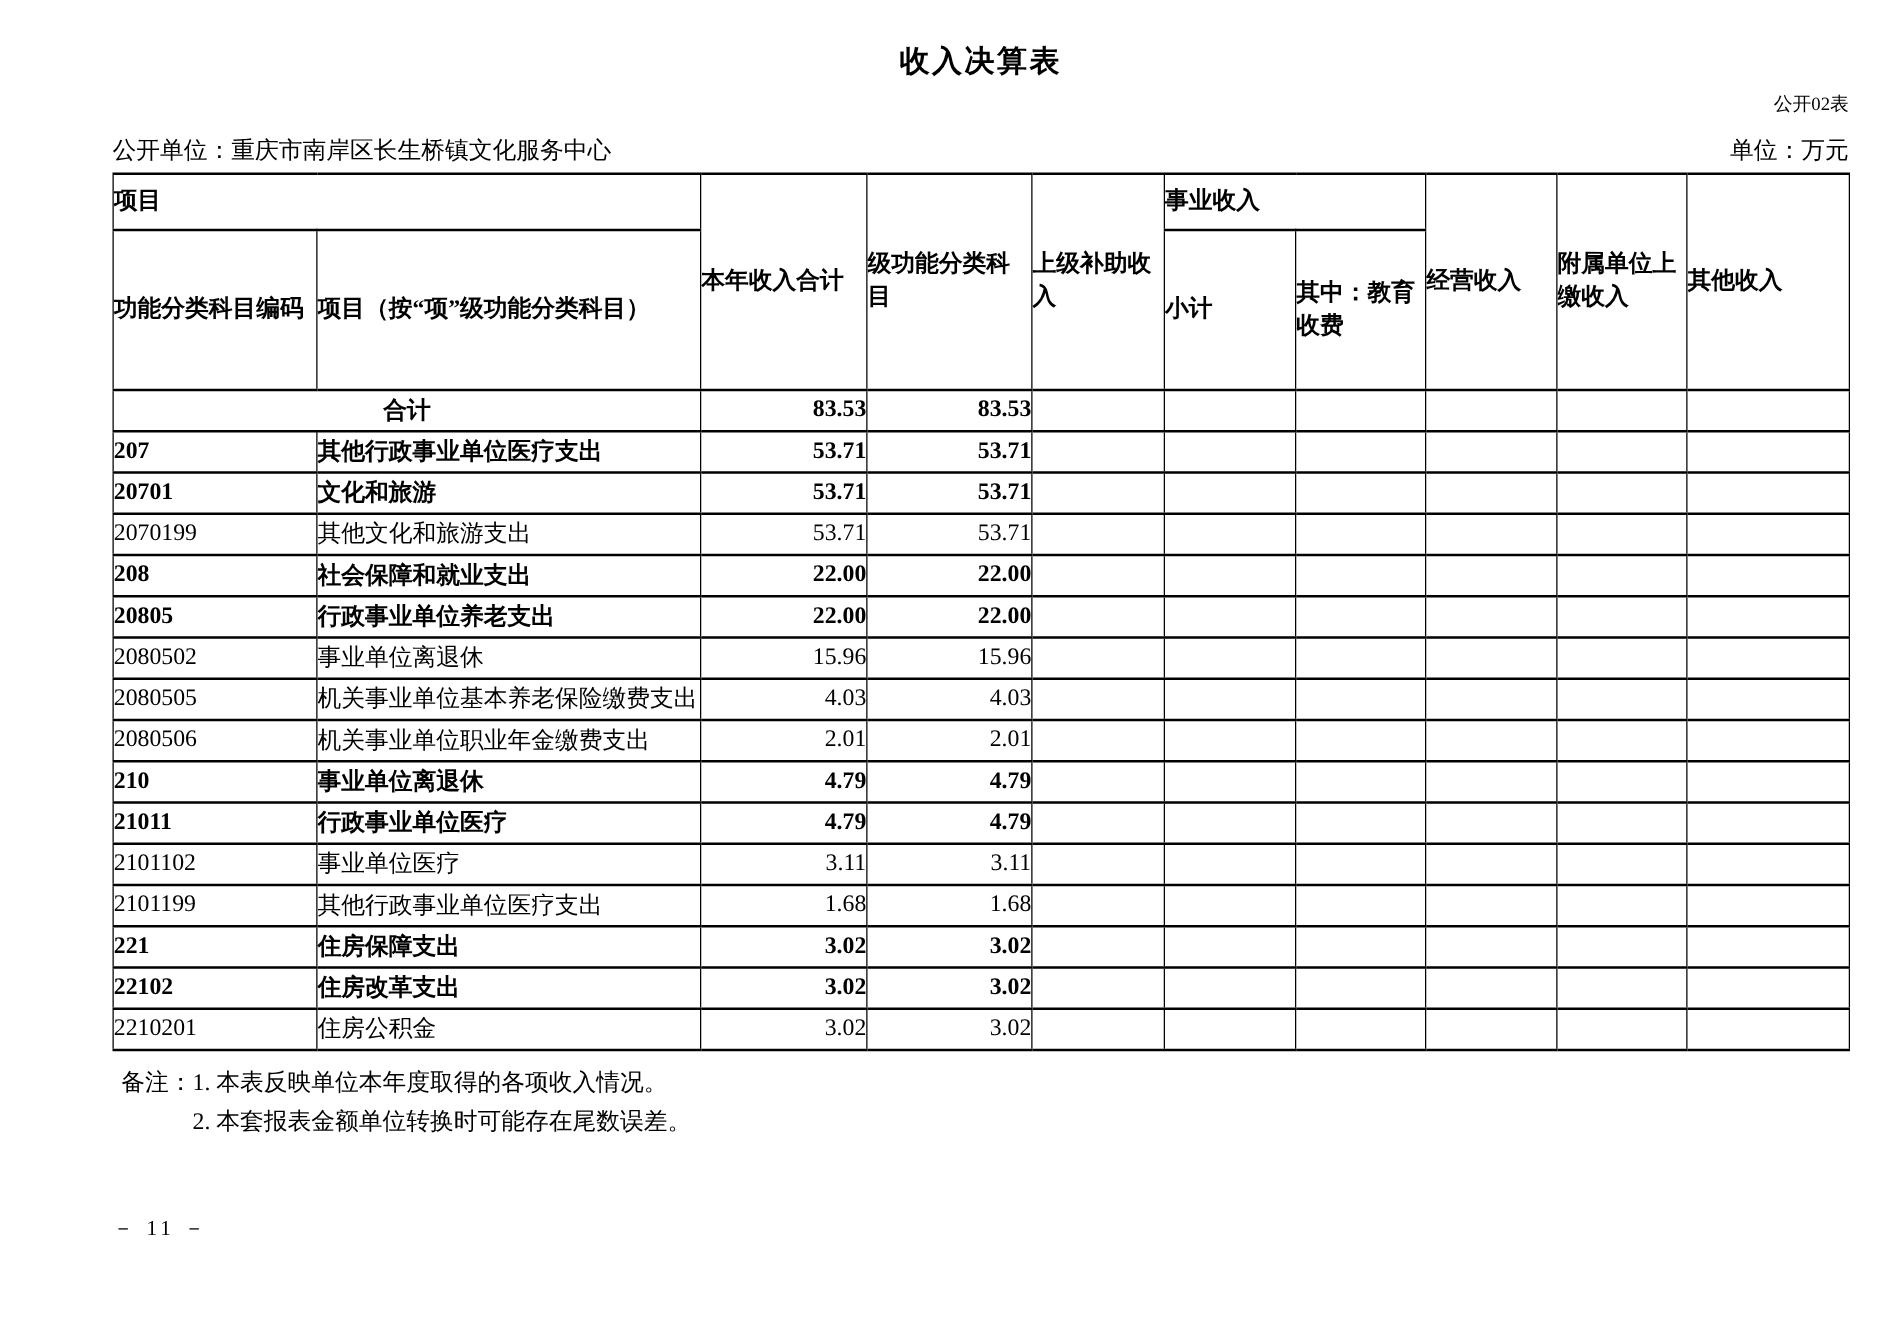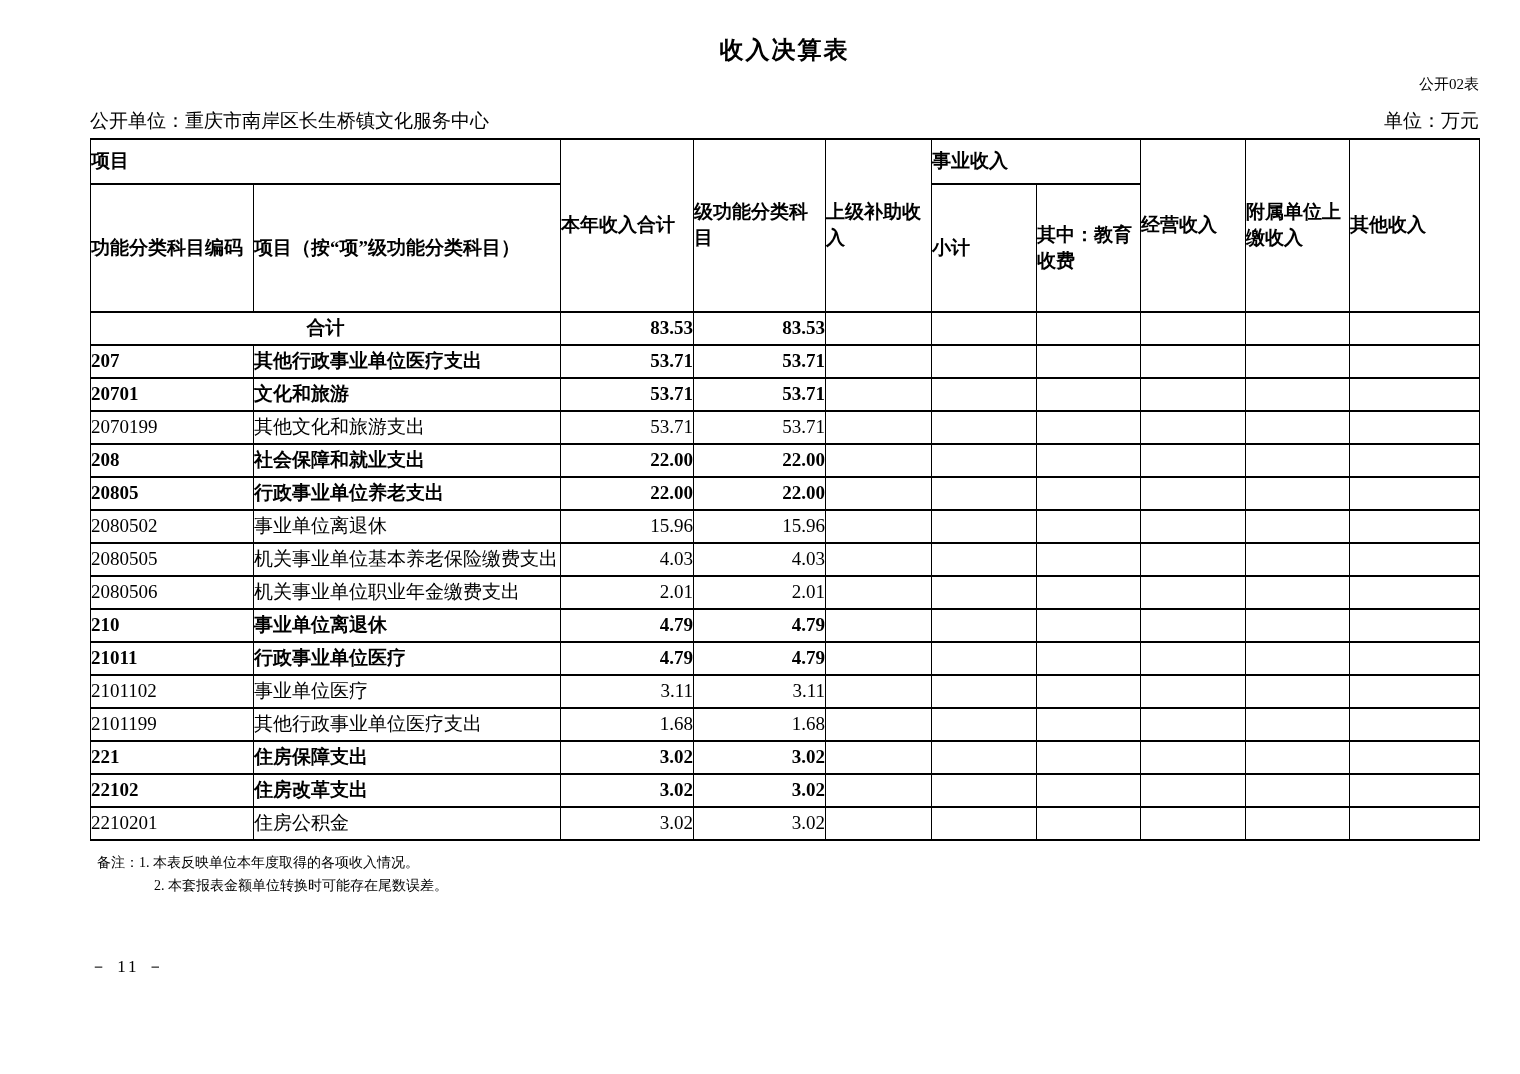--- a/index.html
+++ b/index.html
@@ -71,21 +71,21 @@
     height: 31px;
     vertical-align: middle;
   }
   .cell-code  { text-align: left;  padding-left: 4px;  font-size: 19px; }
   .cell-name  { text-align: left;  padding-left: 4px;  white-space: nowrap; }
   .cell-num   { text-align: right; padding-right: 10px; }
   .cell-merged { text-align: center; }
   tr.bold td { font-weight: bold; }
   .notes {
     margin-top: 10px;
-    font-size: 14px;
+    font-size: 19px;
     line-height: 1.65;
   }
   .note-line1 { padding-left: 7px; }
   .note-line2 { padding-left: 64px; }
   .page-footer {
     margin-top: 58px;
     text-align: left;
     font-size: 17px;
     letter-spacing: 3px;
   }

